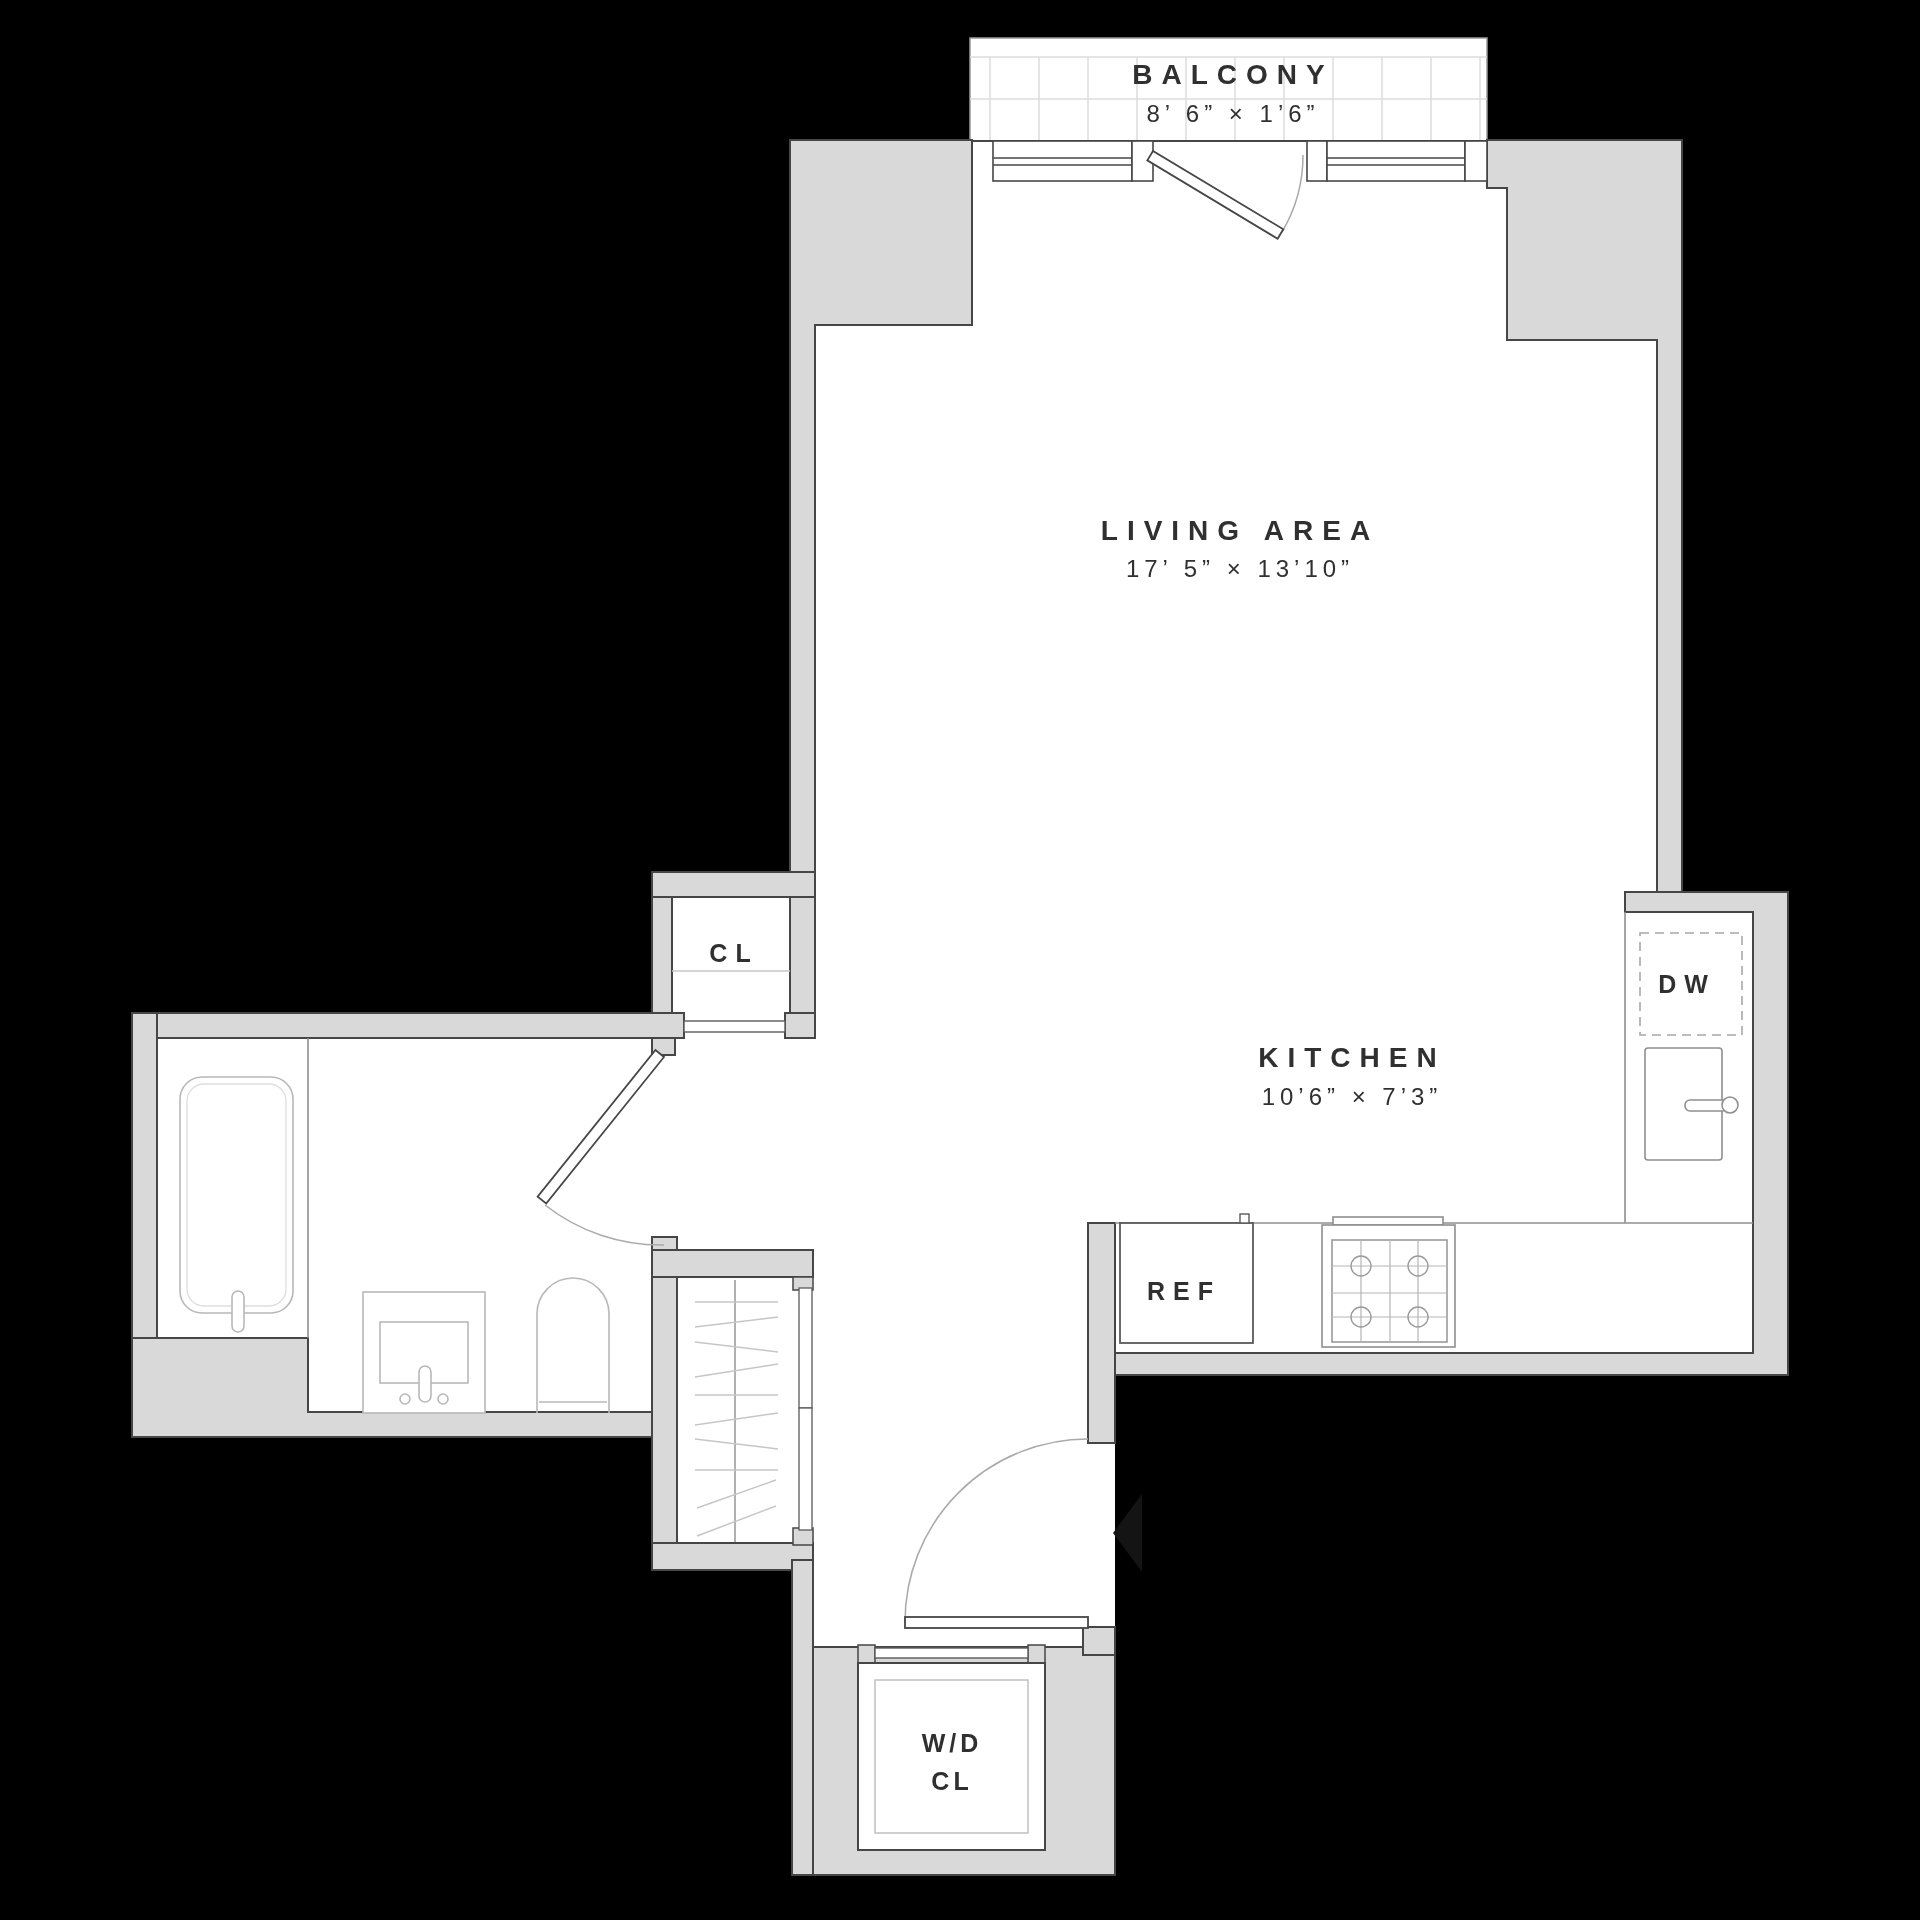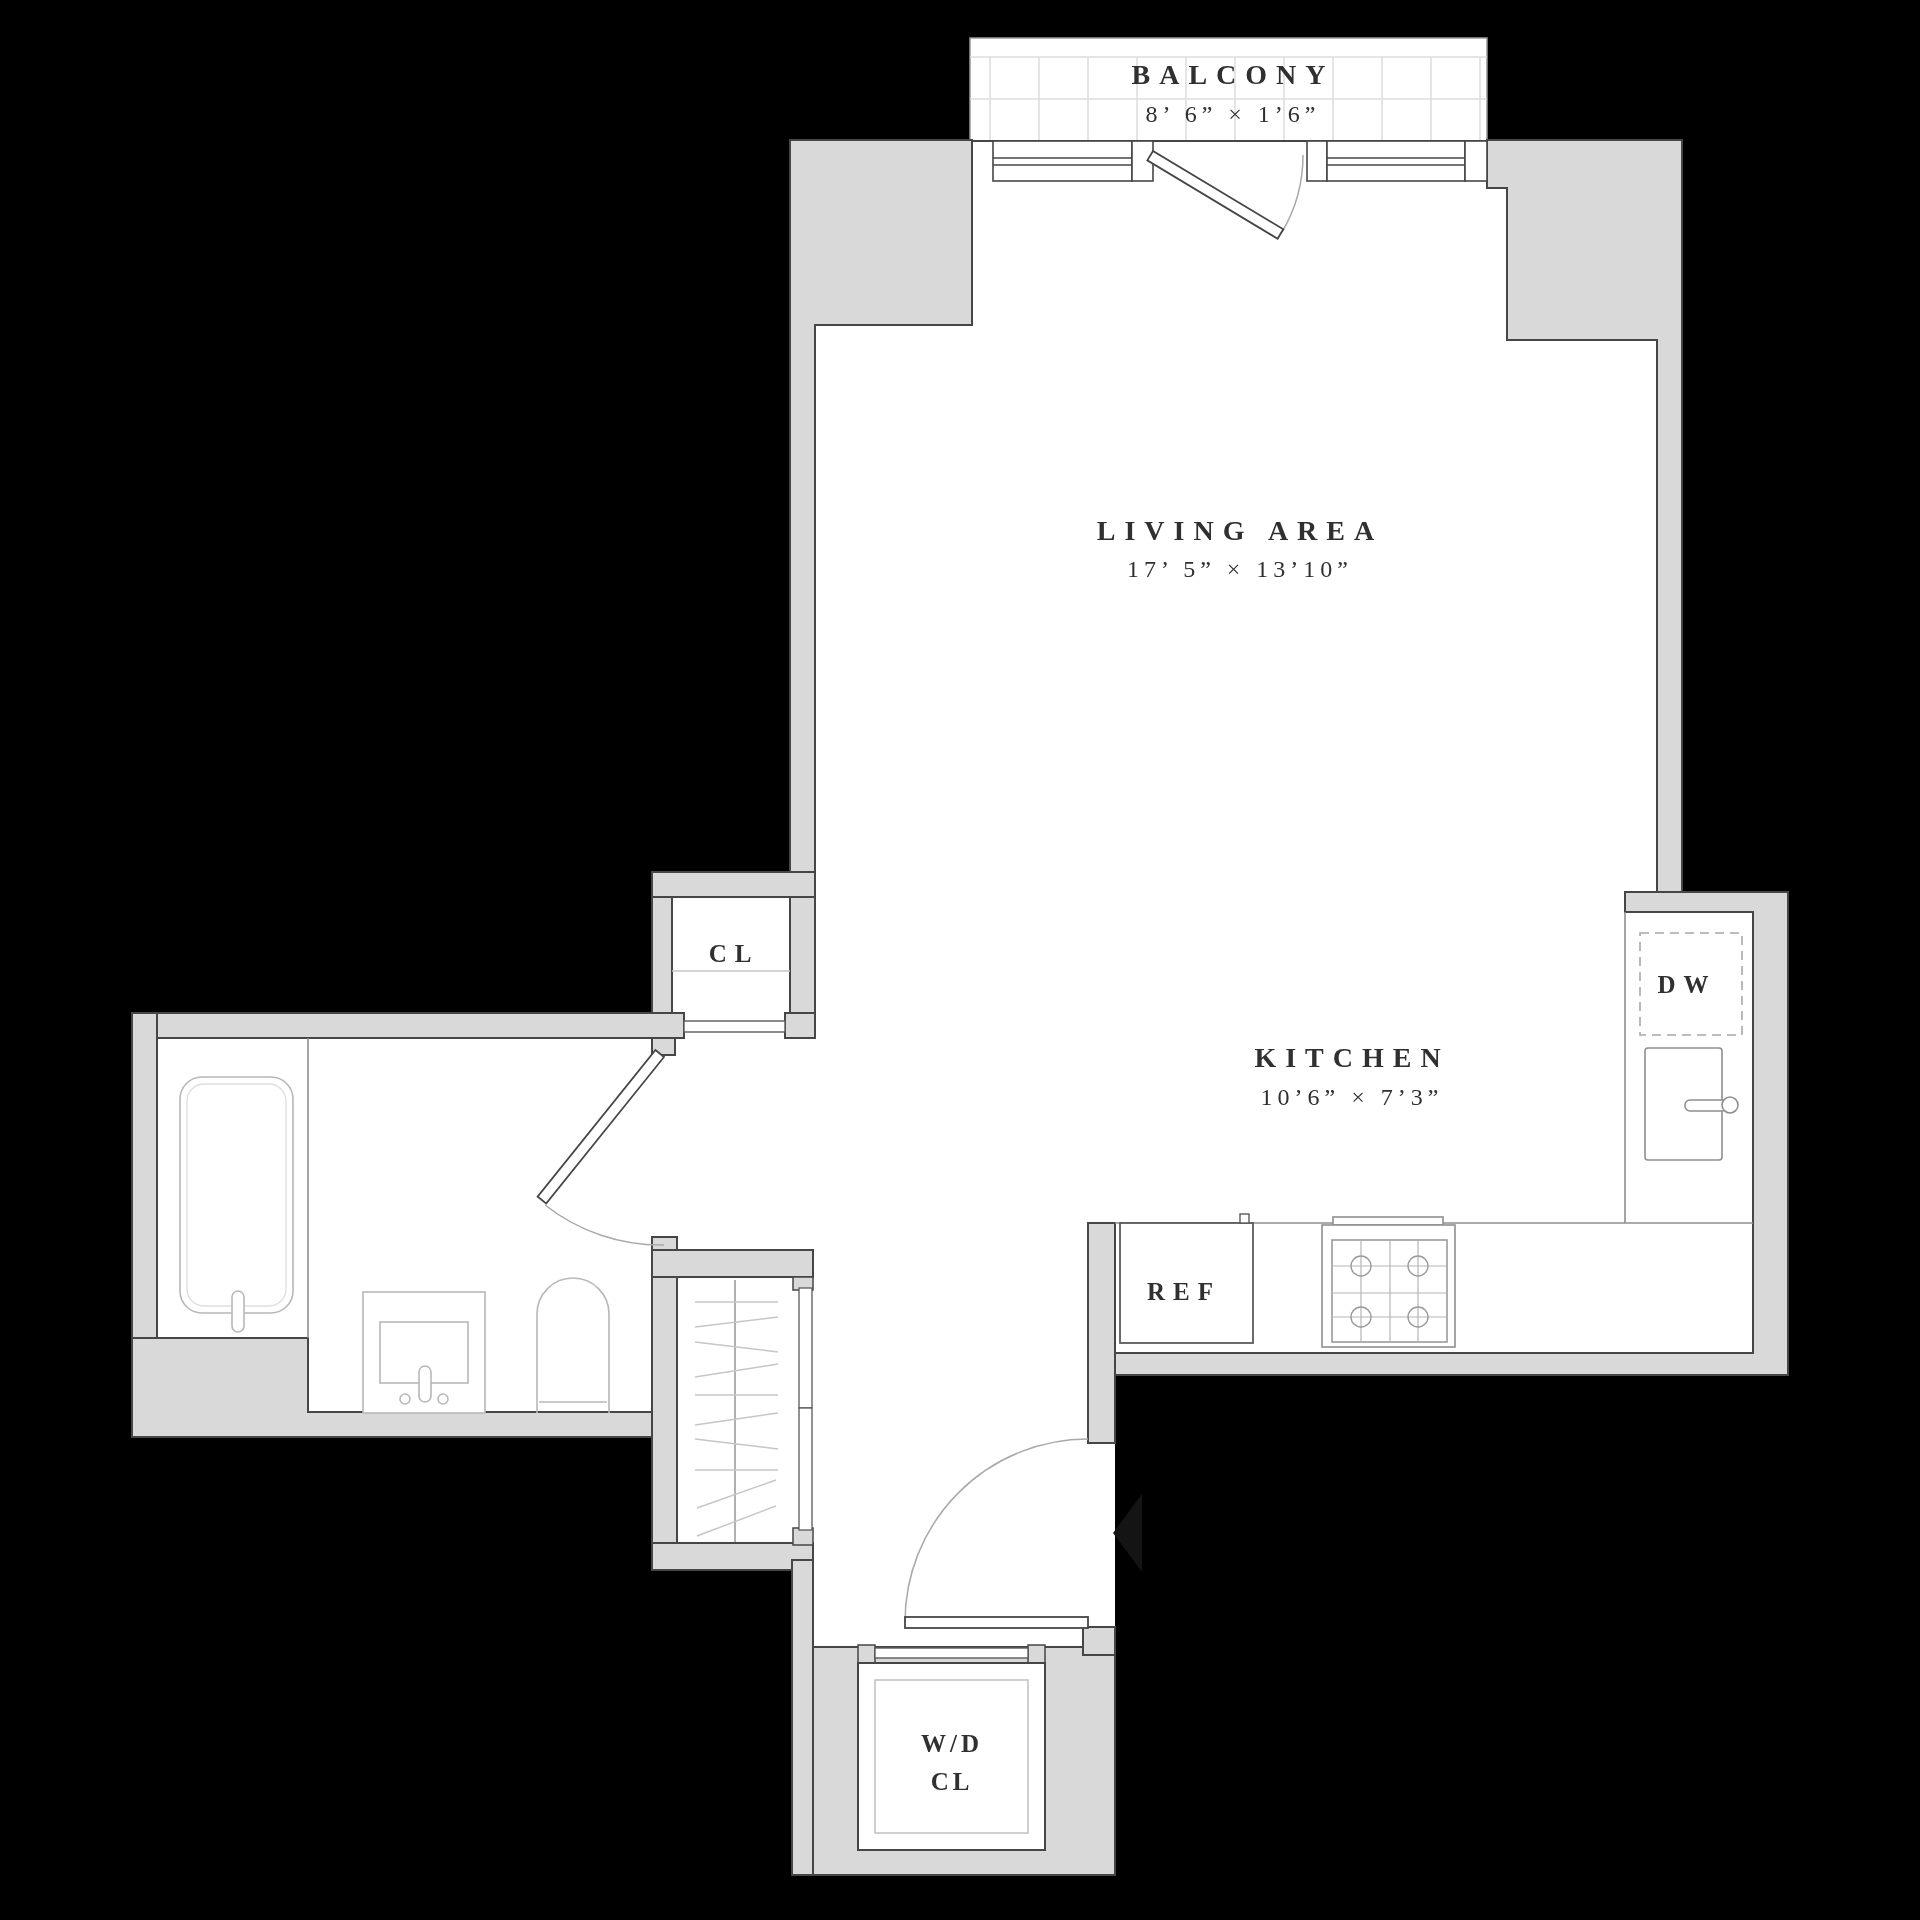--- a/index.html
+++ b/index.html
@@ -1,17 +1,17 @@
 <!DOCTYPE html>
 <html><head>
 <meta charset="utf-8">
 <style>
   html,body{margin:0;padding:0;background:#000;}
   .stage{position:relative;width:1920px;height:1920px;background:#000;overflow:hidden;
-         font-family:Liberation Serif, serif;}
+         font-family:Liberation Sans, sans-serif;}
   svg{position:absolute;left:0;top:0;}
   .floor{fill:#ffffff;}
   .wall{fill:#d9d9d9;stroke:#464646;stroke-width:2;}
   .wallthin{fill:#d9d9d9;stroke:#464646;stroke-width:1.5;}
   .dark{stroke:#464646;}
   .fix{fill:#ffffff;stroke:#b8b8b8;stroke-width:1.6;}
   .fixline{stroke:#b8b8b8;stroke-width:1.6;fill:none;}
   .softline{stroke:#c6c6c6;stroke-width:1.5;fill:none;}
   .counter{stroke:#8f8f8f;stroke-width:1.6;fill:none;}
   .appl{fill:#ffffff;stroke:#8f8f8f;stroke-width:1.6;}

